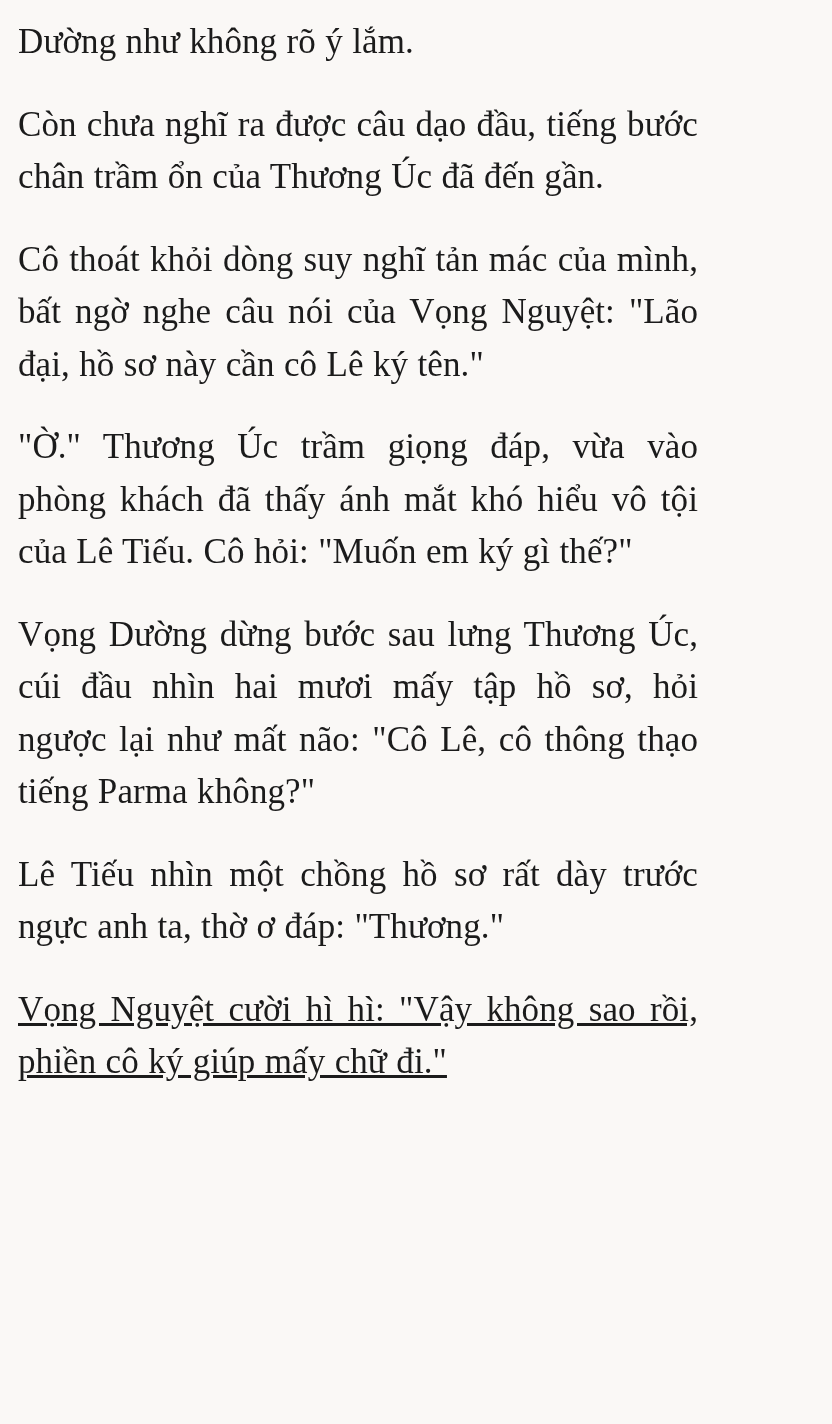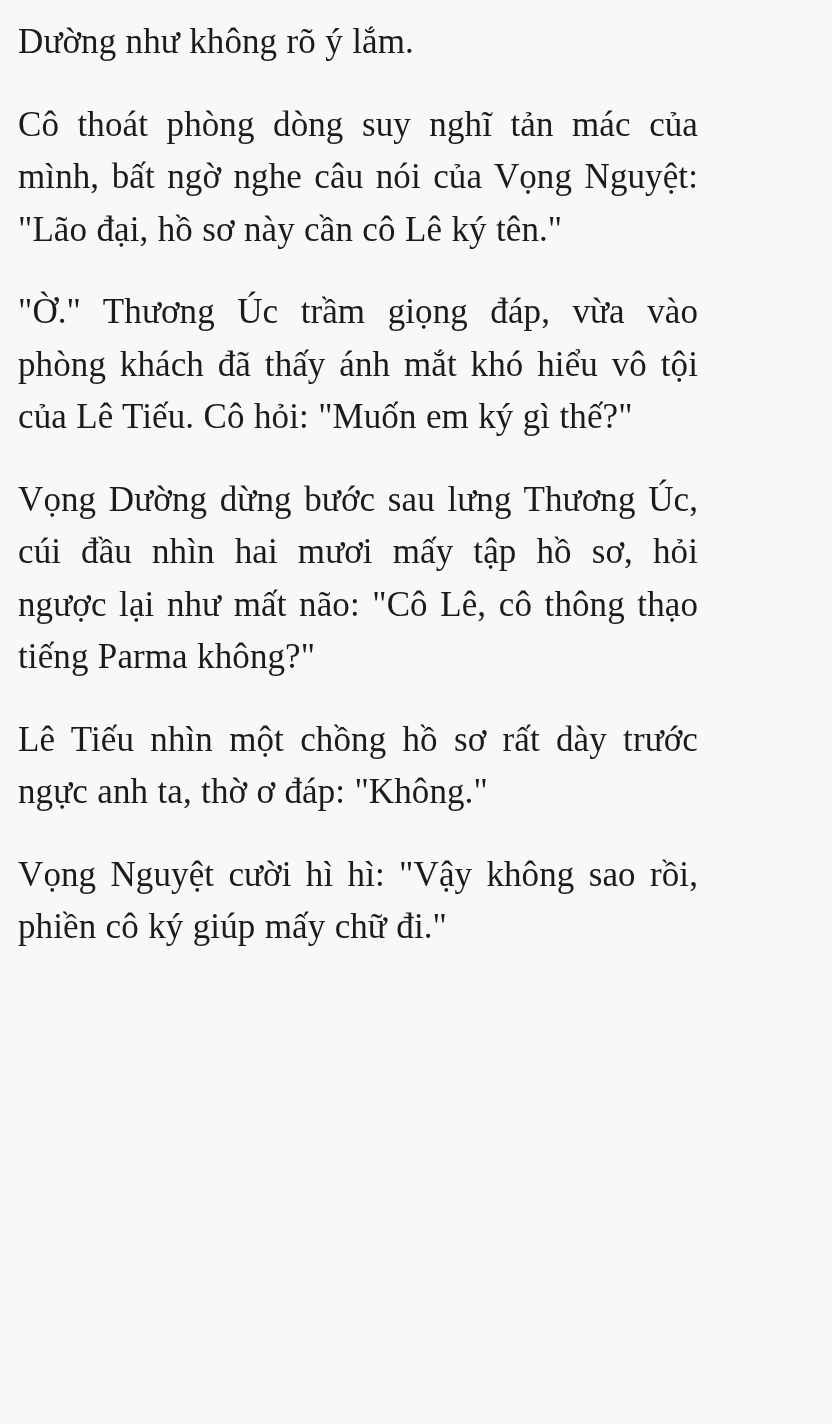--- a/index.html
+++ b/index.html
@@ -25,26 +25,28 @@
     line-height: 1.50;
     text-align: justify;
     text-justify: inter-word;
     margin: 0 0 30px 0;
     letter-spacing: 0.1px;
     word-spacing: 0.5px;
     color: #1b1b1b;
   }
   .para:last-child {
     margin-bottom: 12px;
+    text-decoration: underline;
   }
   
 </style>
 </head>
 <body>
 
 <div class="reader">
   <p class="para">Dường như không rõ ý lắm.</p>
-  <p class="para">Cô thoát phòng dòng suy nghĩ tản mác của mình, bất ngờ nghe câu nói của Vọng Nguyệt: "Lão đại, hồ sơ này cần cô Lê ký tên."</p>
+  <p class="para">Còn chưa nghĩ ra được câu dạo đầu, tiếng bước chân trầm ổn của Thương Úc đã đến gần.</p>
+  <p class="para">Cô thoát khỏi dòng suy nghĩ tản mác của mình, bất ngờ nghe câu nói của Vọng Nguyệt: "Lão đại, hồ sơ này cần cô Lê ký tên."</p>
   <p class="para">"Ờ." Thương Úc trầm giọng đáp, vừa vào phòng khách đã thấy ánh mắt khó hiểu vô tội của Lê Tiếu. Cô hỏi: "Muốn em ký gì thế?"</p>
   <p class="para">Vọng Dường dừng bước sau lưng Thương Úc, cúi đầu nhìn hai mươi mấy tập hồ sơ, hỏi ngược lại như mất não: "Cô Lê, cô thông thạo tiếng Parma không?"</p>
-  <p class="para">Lê Tiếu nhìn một chồng hồ sơ rất dày trước ngực anh ta, thờ ơ đáp: "Không."</p>
+  <p class="para">Lê Tiếu nhìn một chồng hồ sơ rất dày trước ngực anh ta, thờ ơ đáp: "Thương."</p>
   <p class="para">Vọng Nguyệt cười hì hì: "Vậy không sao rồi, phiền cô ký giúp mấy chữ đi."</p>
 </div>
 
 </body></html>

